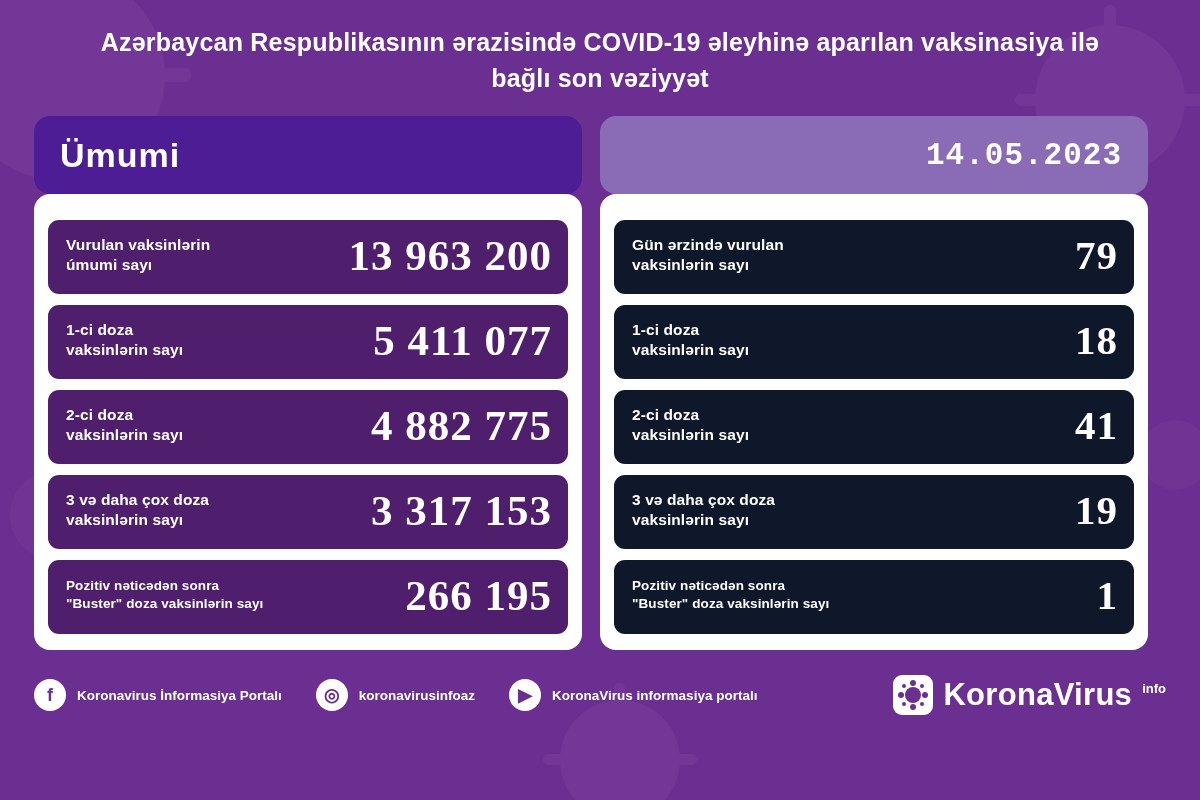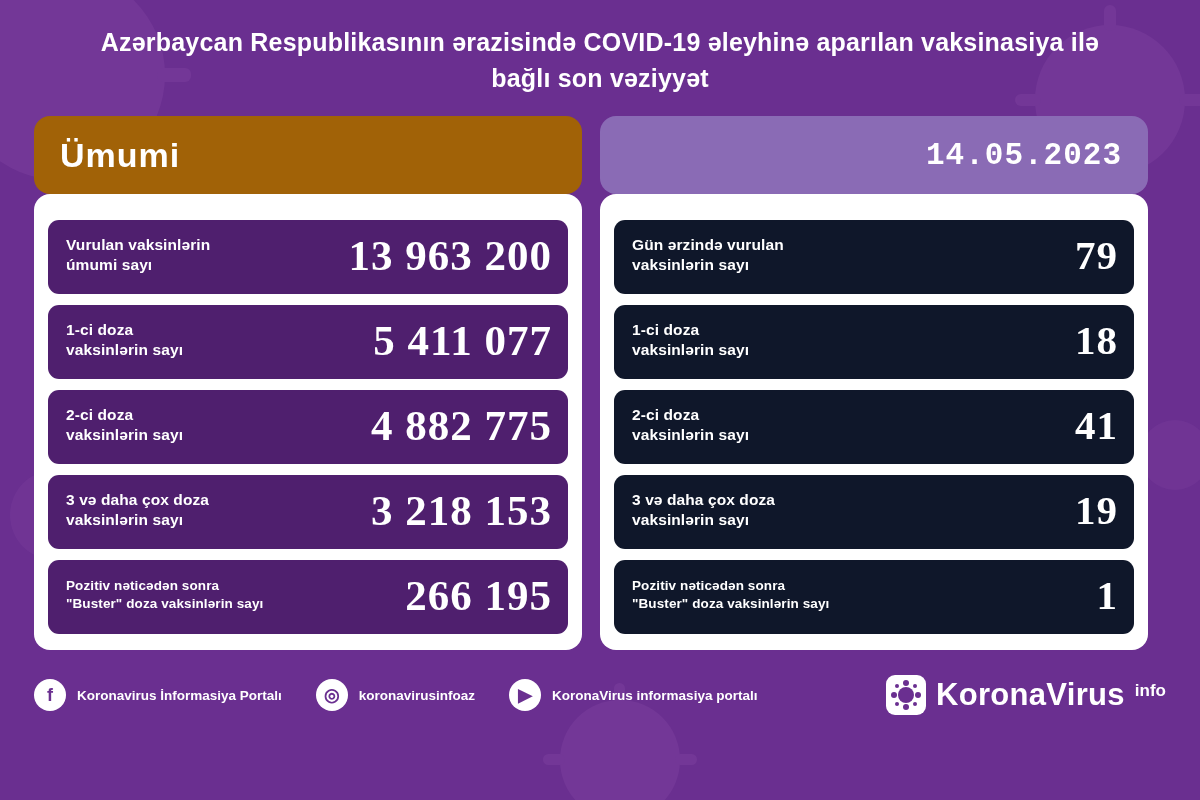--- a/index.html
+++ b/index.html
@@ -70,21 +70,21 @@
     height: 78px;
     display: flex;
     align-items: center;
     padding: 0 26px;
     margin-bottom: 0;
     color: #ffffff;
     font-weight: bold;
     font-size: 34px;
     letter-spacing: 1px;
   }
-  .header-left { background: #a16207; }
+  .header-left { background: #4c1d95; }
   .header-right { background: #8a6bb5; justify-content: flex-end; font-family: "Liberation Mono", monospace; font-size: 31px; }
 
   .rows { display: flex; flex-direction: column; gap: 11px; margin-top: 12px; }
 
   .row {
     border-radius: 11px;
     height: 74px;
     display: flex;
     align-items: center;
     justify-content: space-between;
@@ -166,21 +166,21 @@
       -9px 9px 0 -6px #6a2f90, 9px -9px 0 -6px #6a2f90;
   }
   .brand-name {
     color: #ffffff;
     font-size: 31px;
     font-weight: bold;
     letter-spacing: .3px;
   }
   .brand-suffix {
     color: #ffffff;
-    font-size: 17px;
+    font-size: 13px;
     font-weight: bold;
     align-self: flex-start;
     margin-top: 6px;
   }
 </style>
 </head>
 <body>
 
 <div class="infographic">
 
@@ -223,21 +223,21 @@
             <div class="row-value">5 411 077</div>
           </div>
           <div class="row row-left">
             <div class="row-label">2-ci doza
 vaksinlərin sayı</div>
             <div class="row-value">4 882 775</div>
           </div>
           <div class="row row-left">
             <div class="row-label">3 və daha çox doza
 vaksinlərin sayı</div>
-            <div class="row-value">3 218 153</div>
+            <div class="row-value">3 317 153</div>
           </div>
           <div class="row row-left">
             <div class="row-label small">Pozitiv nəticədən sonra
 "Buster" doza vaksinlərin sayı</div>
             <div class="row-value">266 195</div>
           </div>
         </div>
       </div>
     </div>
 

